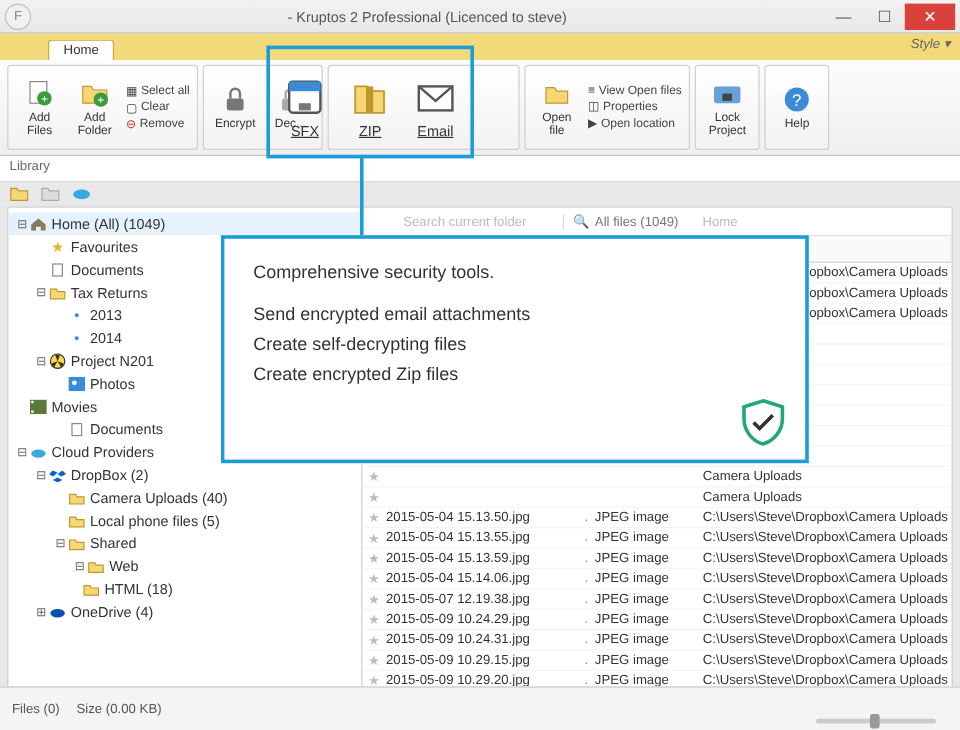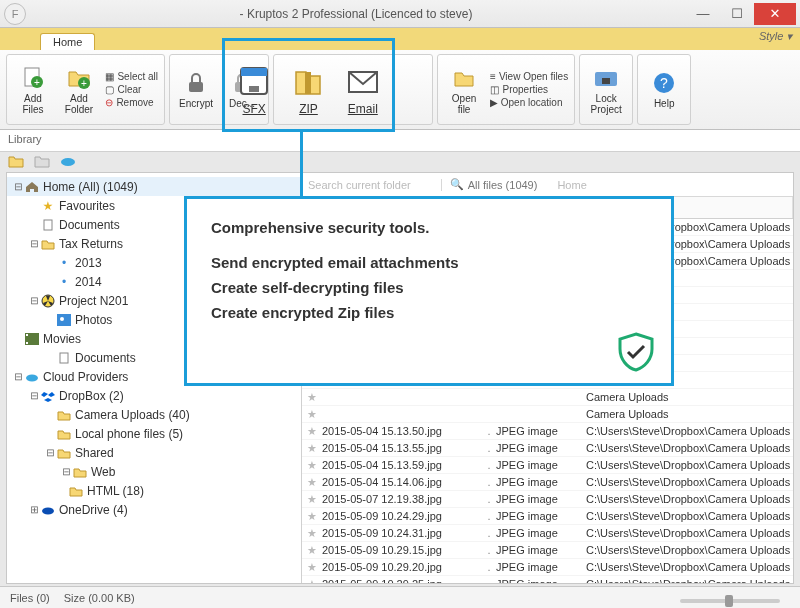--- a/index.html
+++ b/index.html
@@ -23,39 +23,39 @@
 .toolbar2 { position:absolute; left:8px; top:154px; display:flex; gap:10px; }
 .toolbar2 span { width:16px; height:14px; display:inline-block;}
 .content { position:absolute; top:172px; left:6px; right:6px; bottom:24px; display:flex; border:1px solid #c8c8c8; background:#fff;}
 .tree { width:295px; border-right:1px solid #d0d0d0; overflow:auto; font-size:12px; color:#333; padding:4px 0;}
 .tree-row { display:flex; align-items:center; height:19px; padding-left:6px; white-space:nowrap; cursor:pointer;}
 .tree-row .tw { width:11px; text-align:center; color:#666; font-size:10px;}
 .tree-row .tic { width:16px; height:14px; margin-right:3px; display:inline-flex; align-items:center; justify-content:center;}
 .tree-row.sel { background:#e5f1fb;}
 .filelist { flex:1; display:flex; flex-direction:column; overflow:hidden;}
 .search-row { height:24px; border-bottom:1px solid #d8d8d8; display:flex; align-items:center; font-size:11px; color:#777;}
-.search-row .sbox{ flex:0 0 140px; border-right:1px solid #d8d8d8; padding-left:6px; color:#bbb;}
+.search-row .sbox{ flex:0 0 140px; border-right:1px solid #d8d8d8; padding-left:6px; color:#bbb;margin-left:28px;}
 .search-row .afiles{ padding:0 8px; display:flex; align-items:center; gap:4px;}
 .col-head { height:22px; display:flex; border-bottom:1px solid #d0d0d0; font-size:11px; color:#444; background:#fafafa;}
 .col-head div { border-right:1px solid #e0e0e0; padding:3px 6px;}
 .c-ico{width:20px;} .c-name{width:160px;} .c-dot{width:14px;} .c-type{width:90px;} .c-path{flex:1;}
 .rows { flex:1; overflow:auto; font-size:11px; color:#333;}
 .frow { display:flex; height:17px; align-items:center; border-bottom:1px solid #f4f4f4;}
 .frow .st{width:20px; text-align:center; color:#bbb; font-size:11px;}
 .frow .fn{width:160px; white-space:nowrap; overflow:hidden;}
 .frow .dt{width:14px; text-align:center; color:#888;}
 .frow .ty{width:90px;}
 .frow .pa{flex:1; white-space:nowrap; overflow:hidden;}
-.statusbar { position:absolute; left:0; right:0; bottom:0; height:22px; background:#f4f4f4; border-top:1px solid #c8c8c8; font-size:11px; color:#555; padding:3px 10px; display:flex; align-items:center; gap:14px;}
+.statusbar { position:absolute; left:0; right:0; bottom:0; height:36px; background:#f4f4f4; border-top:1px solid #c8c8c8; font-size:11px; color:#555; padding:3px 10px; display:flex; align-items:center; gap:14px;}
 .slider { position:absolute; right:20px; bottom:5px; width:100px; height:4px; background:#ccc; border-radius:2px;}
 .slider::after{content:""; position:absolute; left:45px; top:-4px; width:8px; height:12px; background:#999; border-radius:2px;}
 
 .highlight-box { position:absolute; left:222px; top:38px; width:173px; height:94px; border:3px solid #1b9dd9; background:rgba(255,255,255,0); z-index:20; pointer-events:none;}
 .callout { position:absolute; left:184px; top:196px; width:490px; height:190px; background:#fff; border:3px solid #1b9dd9; z-index:21; padding:20px 24px; font-size:15px; color:#333;}
-.callout p { margin:0 0 8px 0;font-weight:bold;}
+.callout p { margin:0 0 8px 0;}
 .connector { position:absolute; left:300px; top:129px; width:3px; height:70px; background:#1b9dd9; z-index:20;}
 .shield { position:absolute; right:14px; bottom:10px; width:42px; height:42px;}
 
 .hl-btns { position:absolute; left:227px; top:50px; width:163px; height:80px; display:flex; justify-content:space-around; align-items:center; z-index:22;}
 .hl-btn { display:flex; flex-direction:column; align-items:center; font-size:12px; color:#333;text-decoration:underline;}
 .hl-btn .hic{ width:34px; height:34px; margin-bottom:4px;}
 svg { display:block; }
 </style>
 </head>
 <body>

